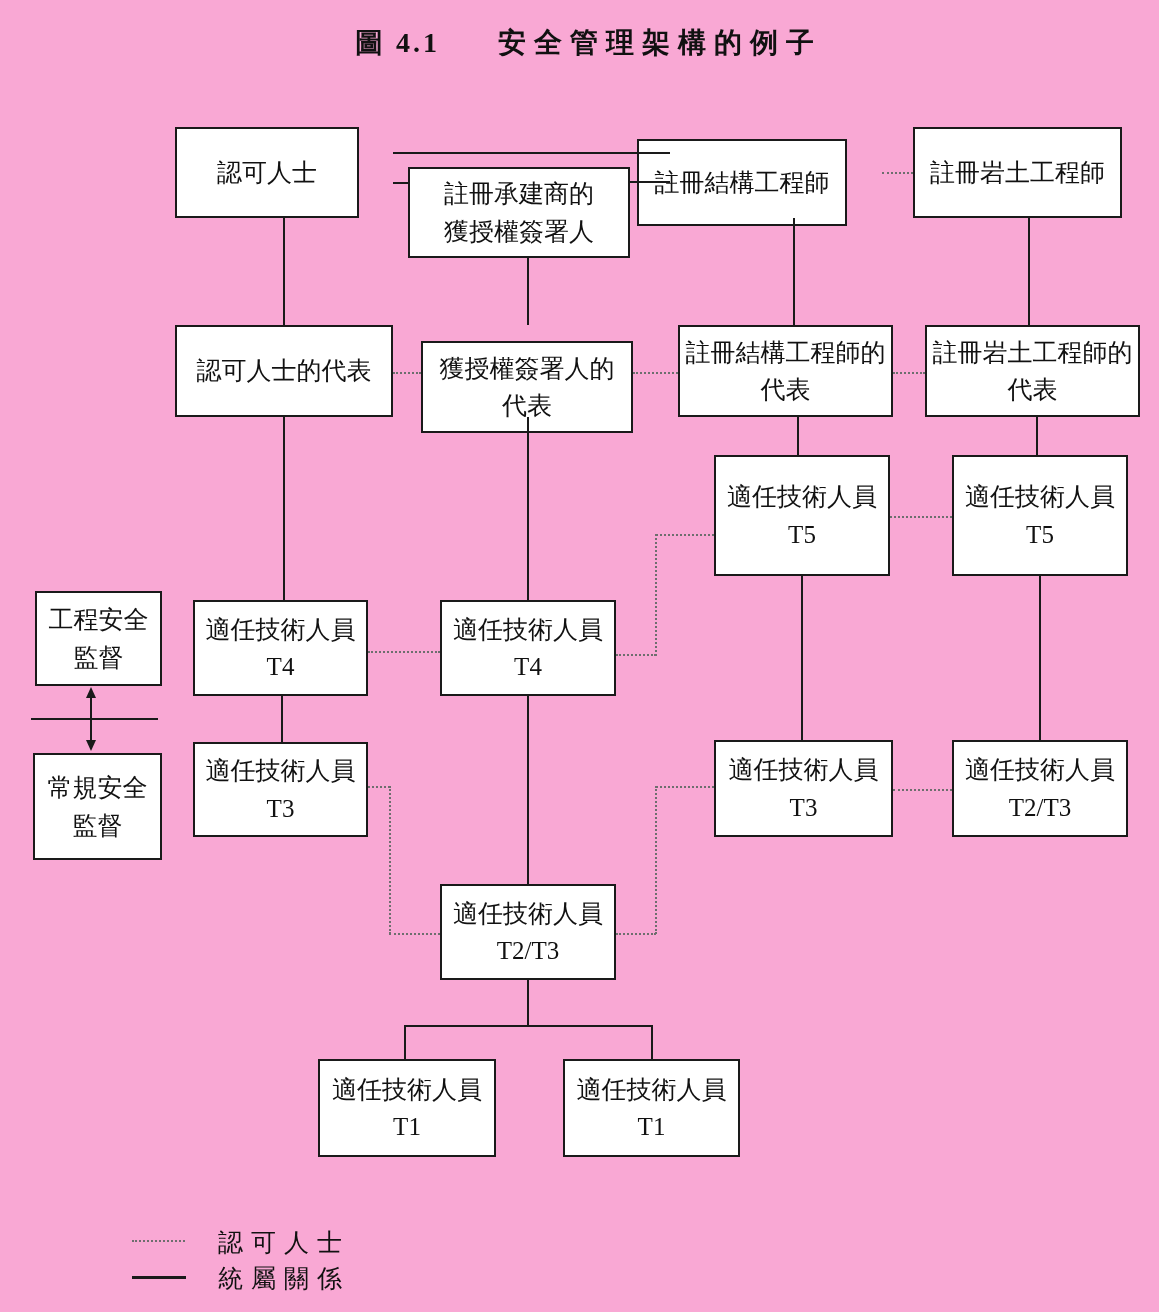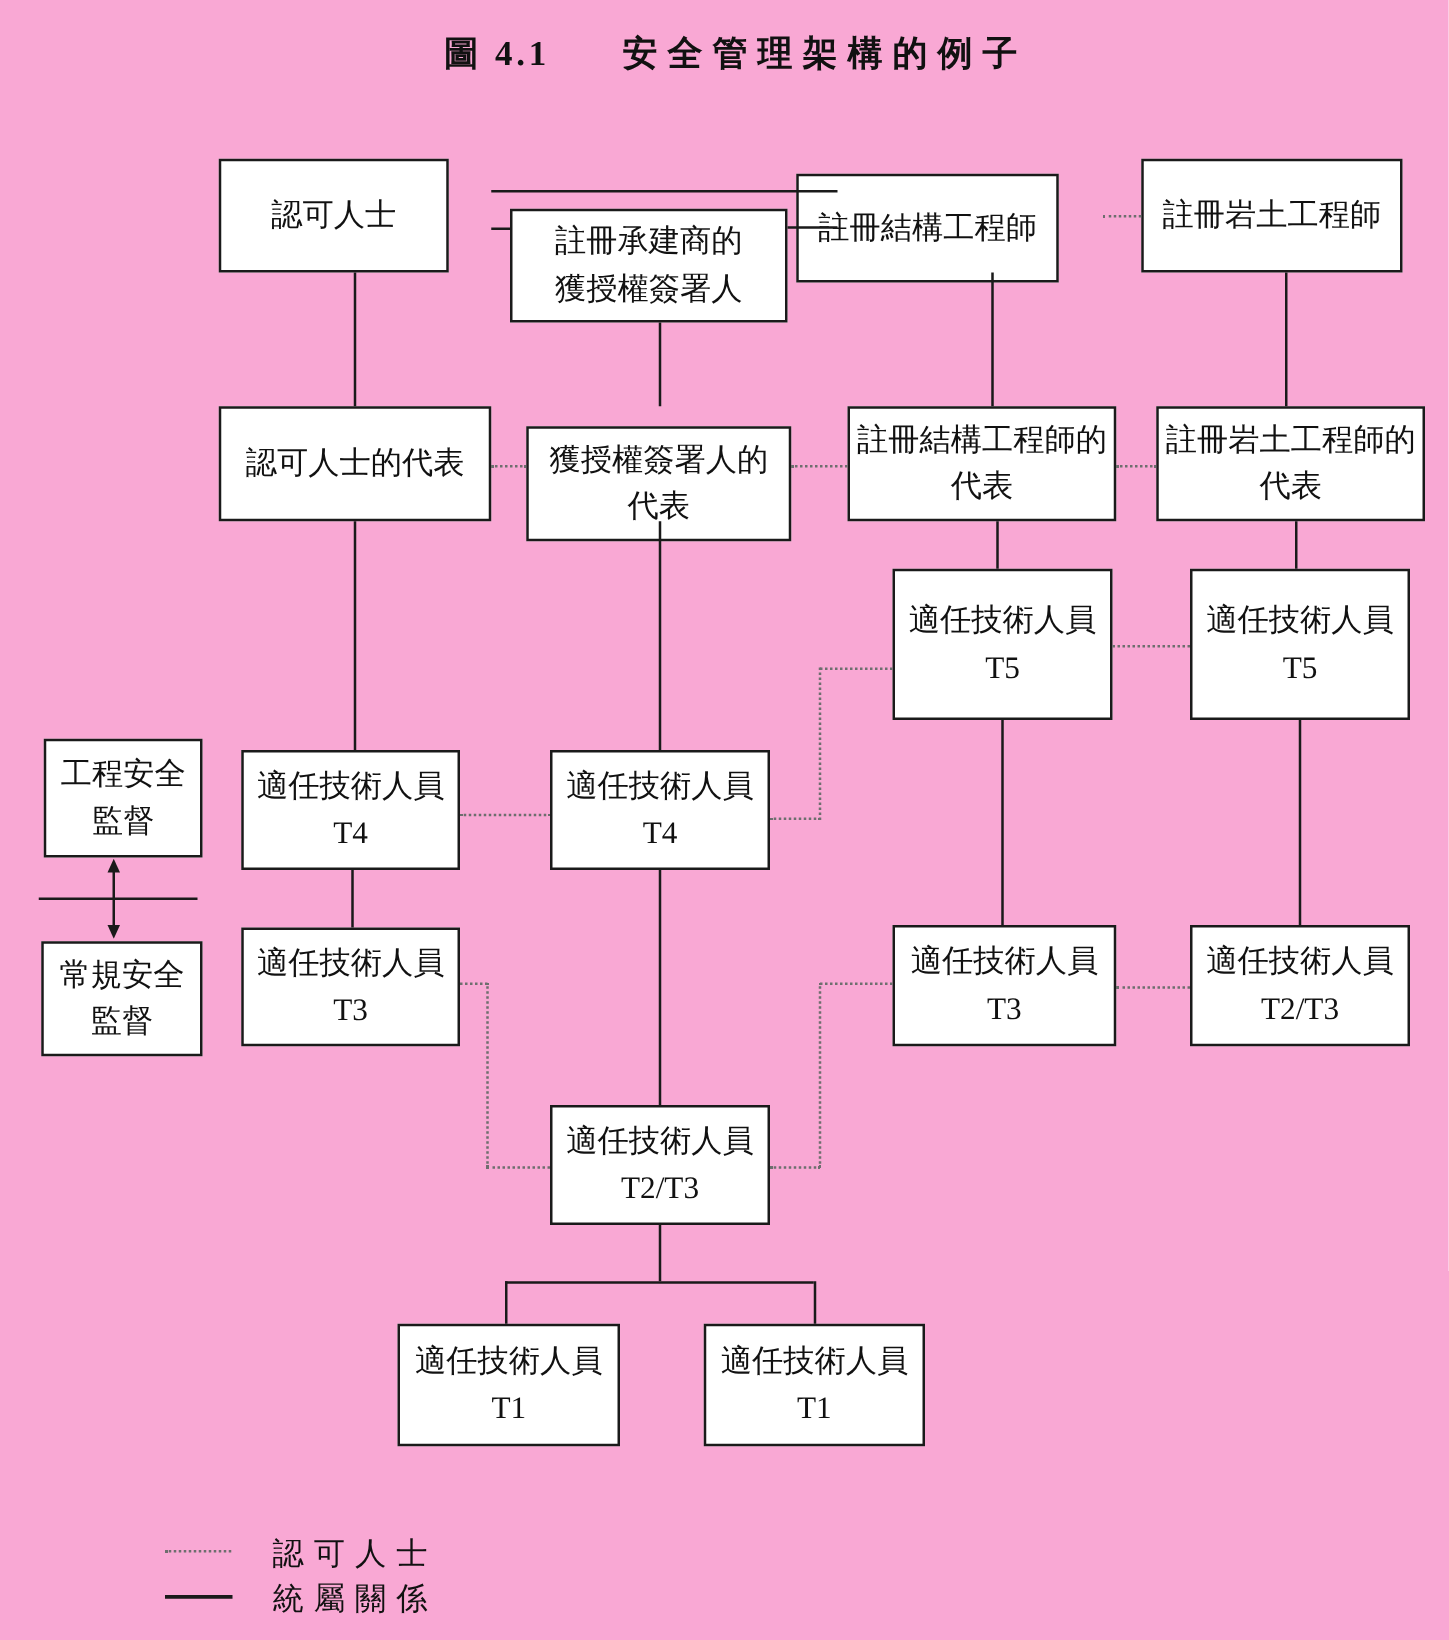--- a/index.html
+++ b/index.html
@@ -41,21 +41,21 @@
   <div class="node" style="left:925px;top:325px;width:215px;height:92px;">註冊岩土工程師的
 代表</div>
 
   <div class="node" style="left:714px;top:455px;width:176px;height:121px;">適任技術人員
 T5</div>
   <div class="node" style="left:952px;top:455px;width:176px;height:121px;">適任技術人員
 T5</div>
 
   <div class="node" style="left:35px;top:591px;width:127px;height:95px;">工程安全
 監督</div>
-  <div class="node" style="left:33px;top:753px;width:129px;height:92px;">常規安全
+  <div class="node" style="left:33px;top:753px;width:129px;height:107px;">常規安全
 監督</div>
 
   <div class="node" style="left:193px;top:600px;width:175px;height:96px;">適任技術人員
 T4</div>
   <div class="node" style="left:440px;top:600px;width:176px;height:96px;">適任技術人員
 T4</div>
 
   <div class="node" style="left:193px;top:742px;width:175px;height:95px;">適任技術人員
 T3</div>
   <div class="node" style="left:714px;top:740px;width:179px;height:97px;">適任技術人員

